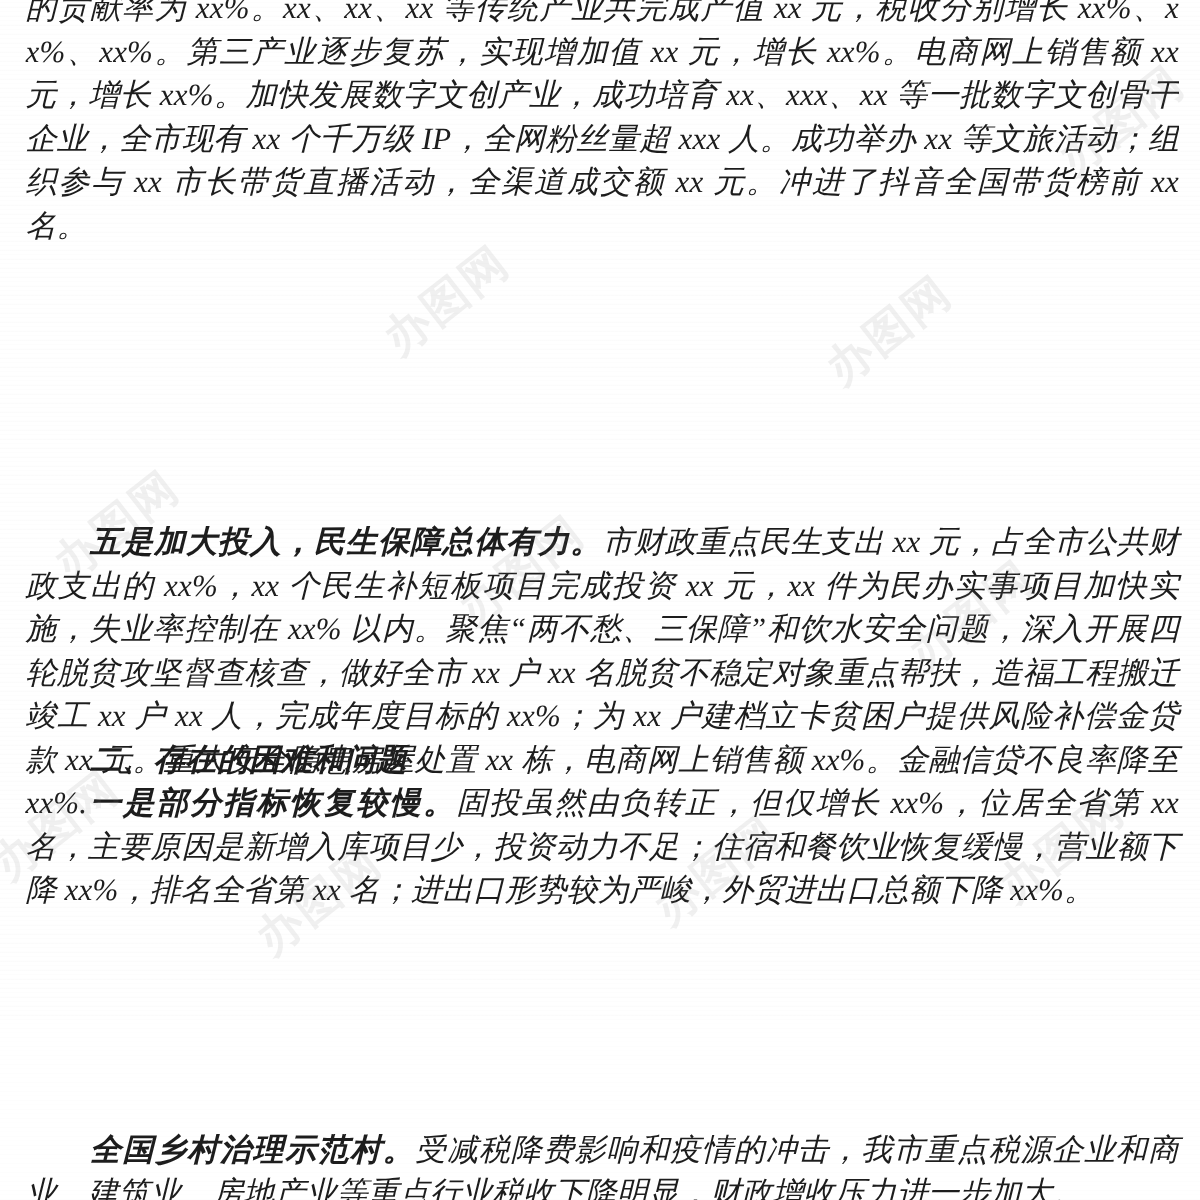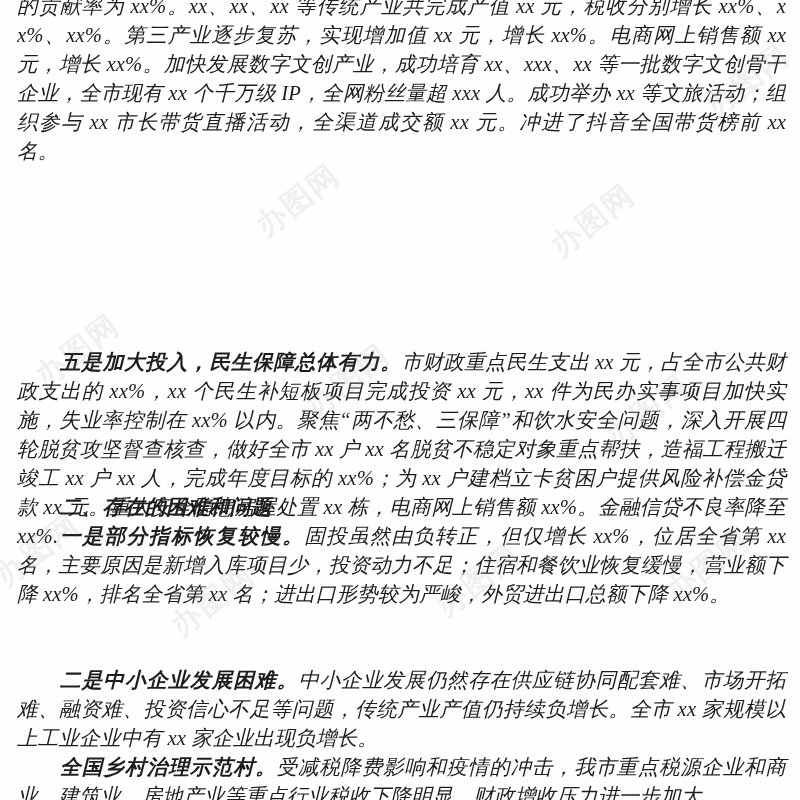--- a/index.html
+++ b/index.html
@@ -110,20 +110,19 @@
     <p class="para clip-top" style="top:-8px;"><span></span><span>的贡献率为 xx%。xx、xx、xx 等传统产业共完成产值 xx 元，税收分别增长 xx%、xx%、xx%。第三产业逐步复苏，实现增加值 xx 元，增长 xx%。电商网上销售额 xx 元，增长 xx%。加快发展数字文创产业，成功培育 xx、xxx、xx 等一批数字文创骨干企业，全市现有 xx 个千万级 IP，全网粉丝量超 xxx 人。成功举办 xx 等文旅活动；组织参与 xx 市长带货直播活动，全渠道成交额 xx 元。冲进了抖音全国带货榜前 xx 名。</span></p>
 
 
 
     <p class="para indent" style="top:348px;"><span class="lead">五是加大投入，民生保障总体有力。</span><span>市财政重点民生支出 xx 元，占全市公共财政支出的 xx%，xx 个民生补短板项目完成投资 xx 元，xx 件为民办实事项目加快实施，失业率控制在 xx% 以内。聚焦“两不愁、三保障”和饮水安全问题，深入开展四轮脱贫攻坚督查核查，做好全市 xx 户 xx 名脱贫不稳定对象重点帮扶，造福工程搬迁竣工 xx 户 xx 人，完成年度目标的 xx%；为 xx 户建档立卡贫困户提供风险补偿金贷款 xx 元。重大安全隐患房屋处置 xx 栋，电商网上销售额 xx%。金融信贷不良率降至 xx%.</span></p>
 
     <p class="para indent" style="top:522px;"><span class="lead">一是部分指标恢复较慢。</span><span>固投虽然由负转正，但仅增长 xx%，位居全省第 xx 名，主要原因是新增入库项目少，投资动力不足；住宿和餐饮业恢复缓慢，营业额下降 xx%，排名全省第 xx 名；进出口形势较为严峻，外贸进出口总额下降 xx%。</span></p>
 
     <p class="para indent last-justify" style="top:493px;"><span class="lead">二、存在的困难和问题</span></p>
 
-    <p class="para indent" style="top:666px;"><span class="lead">二是中小企业发展困难。</span><span>中小企业发展仍然存在供应链协同配套难、市场开拓难、融资难、投资信心不足等问题，传统产业产值仍持续负增长。全市 xx 家规模以上工业企业中有 xx 家企业出现负增长。</span></p>
 
     <p class="para indent" style="top:753px;"><span class="lead">全国乡村治理示范村。</span><span>受减税降费影响和疫情的冲击，我市重点税源企业和商业、建筑业、房地产业等重点行业税收下降明显，财政增收压力进一步加大。</span></p>
 
   </div>
 
   <div id="grain"></div>
 </div>
 
 </body></html>

